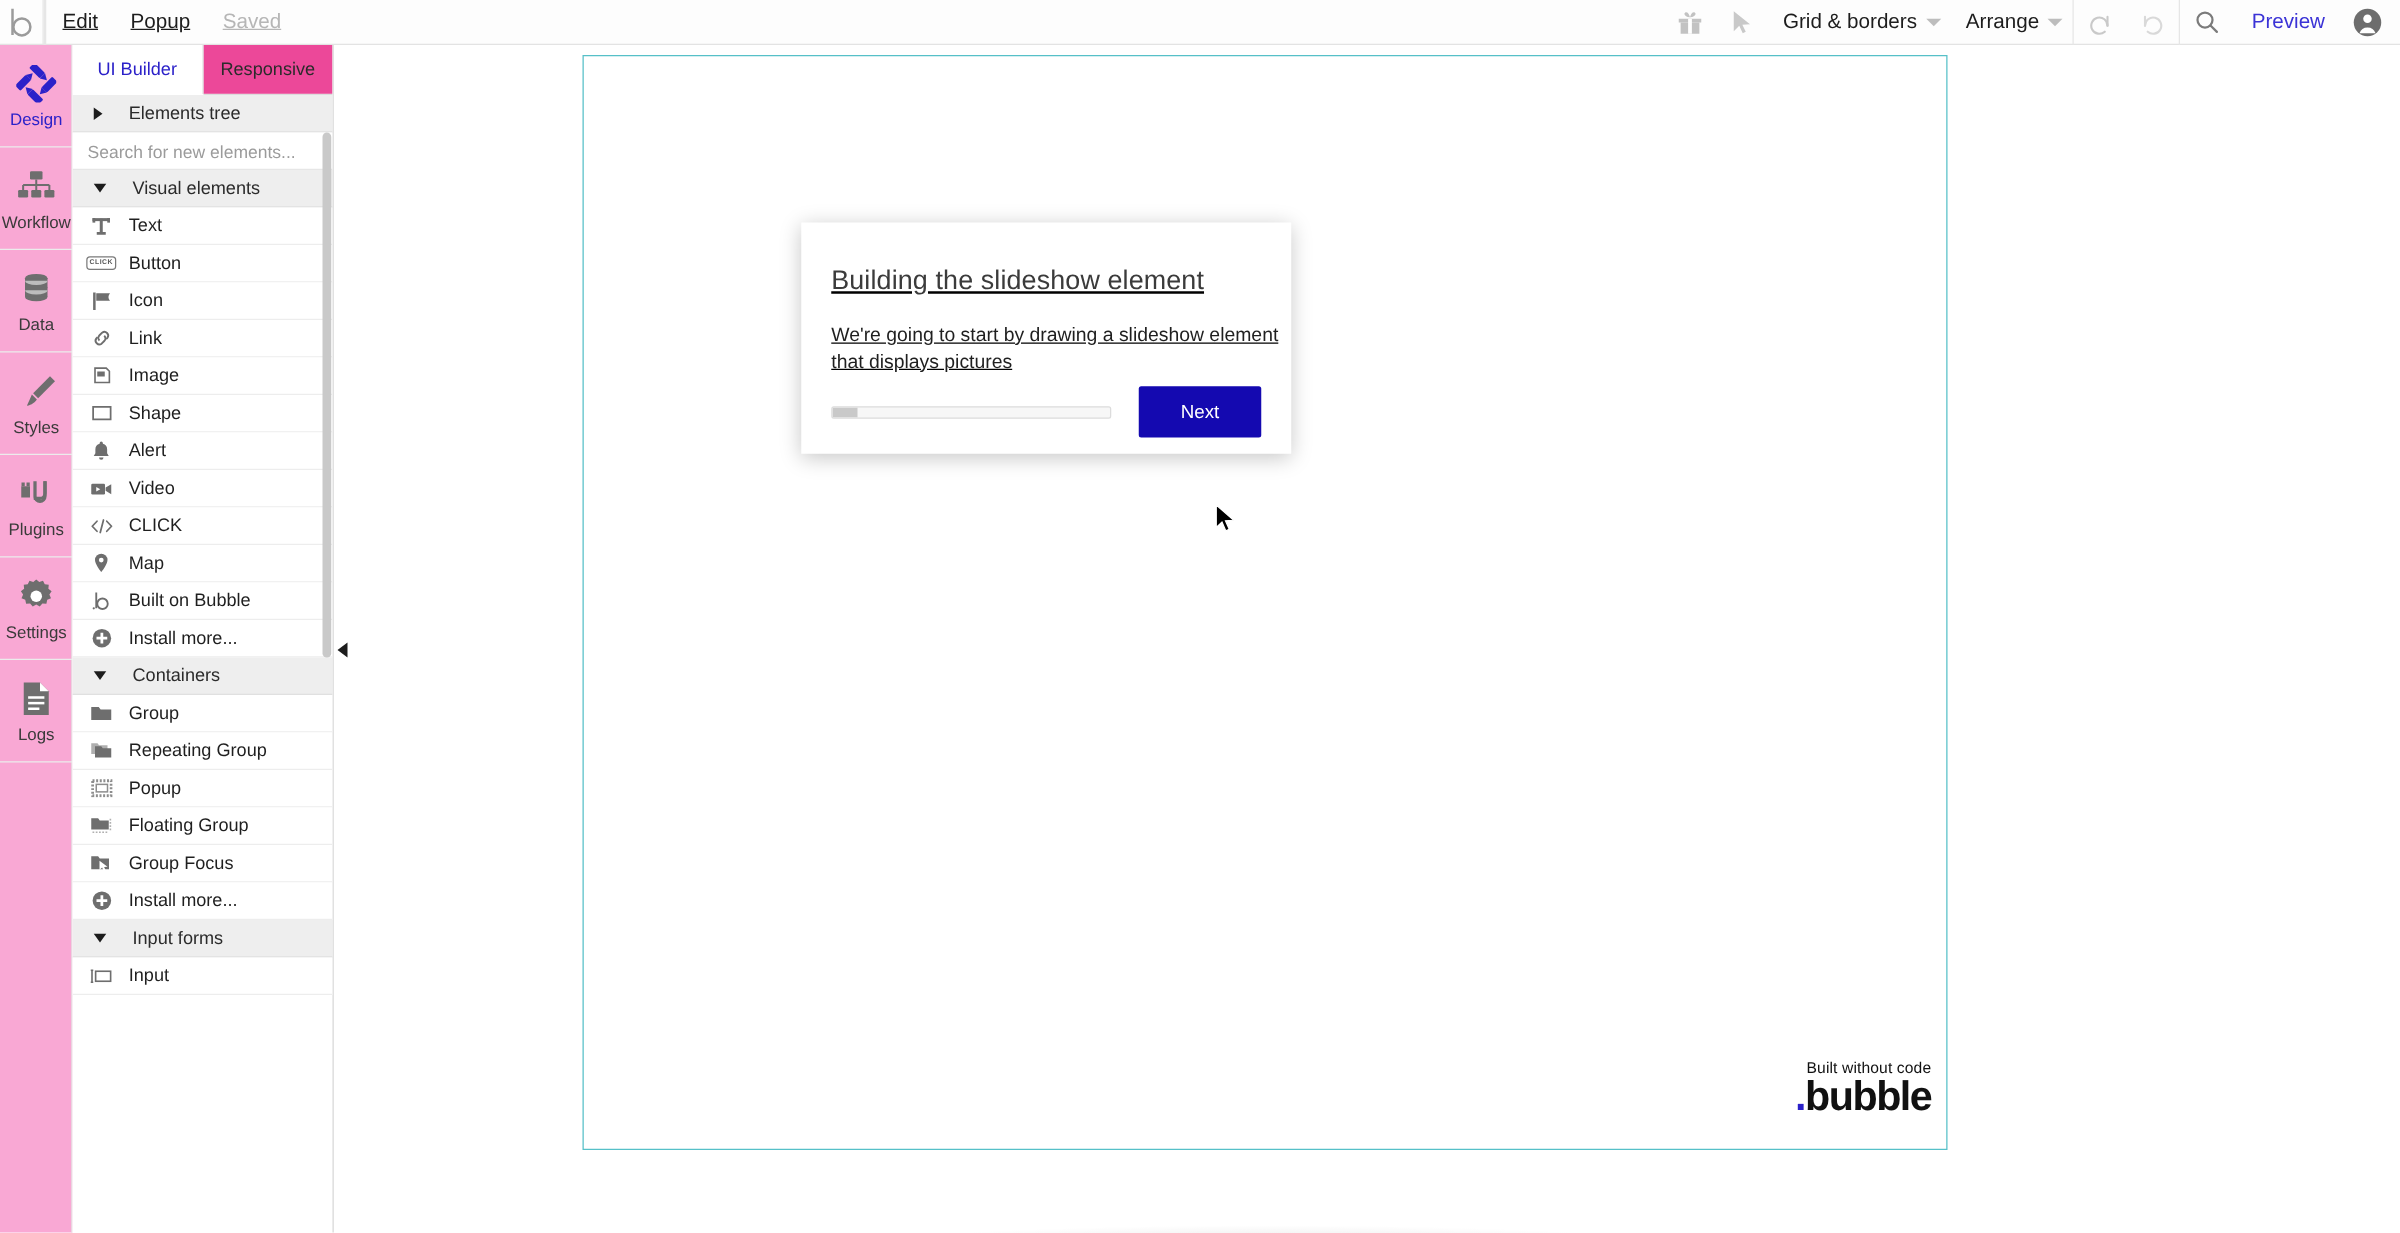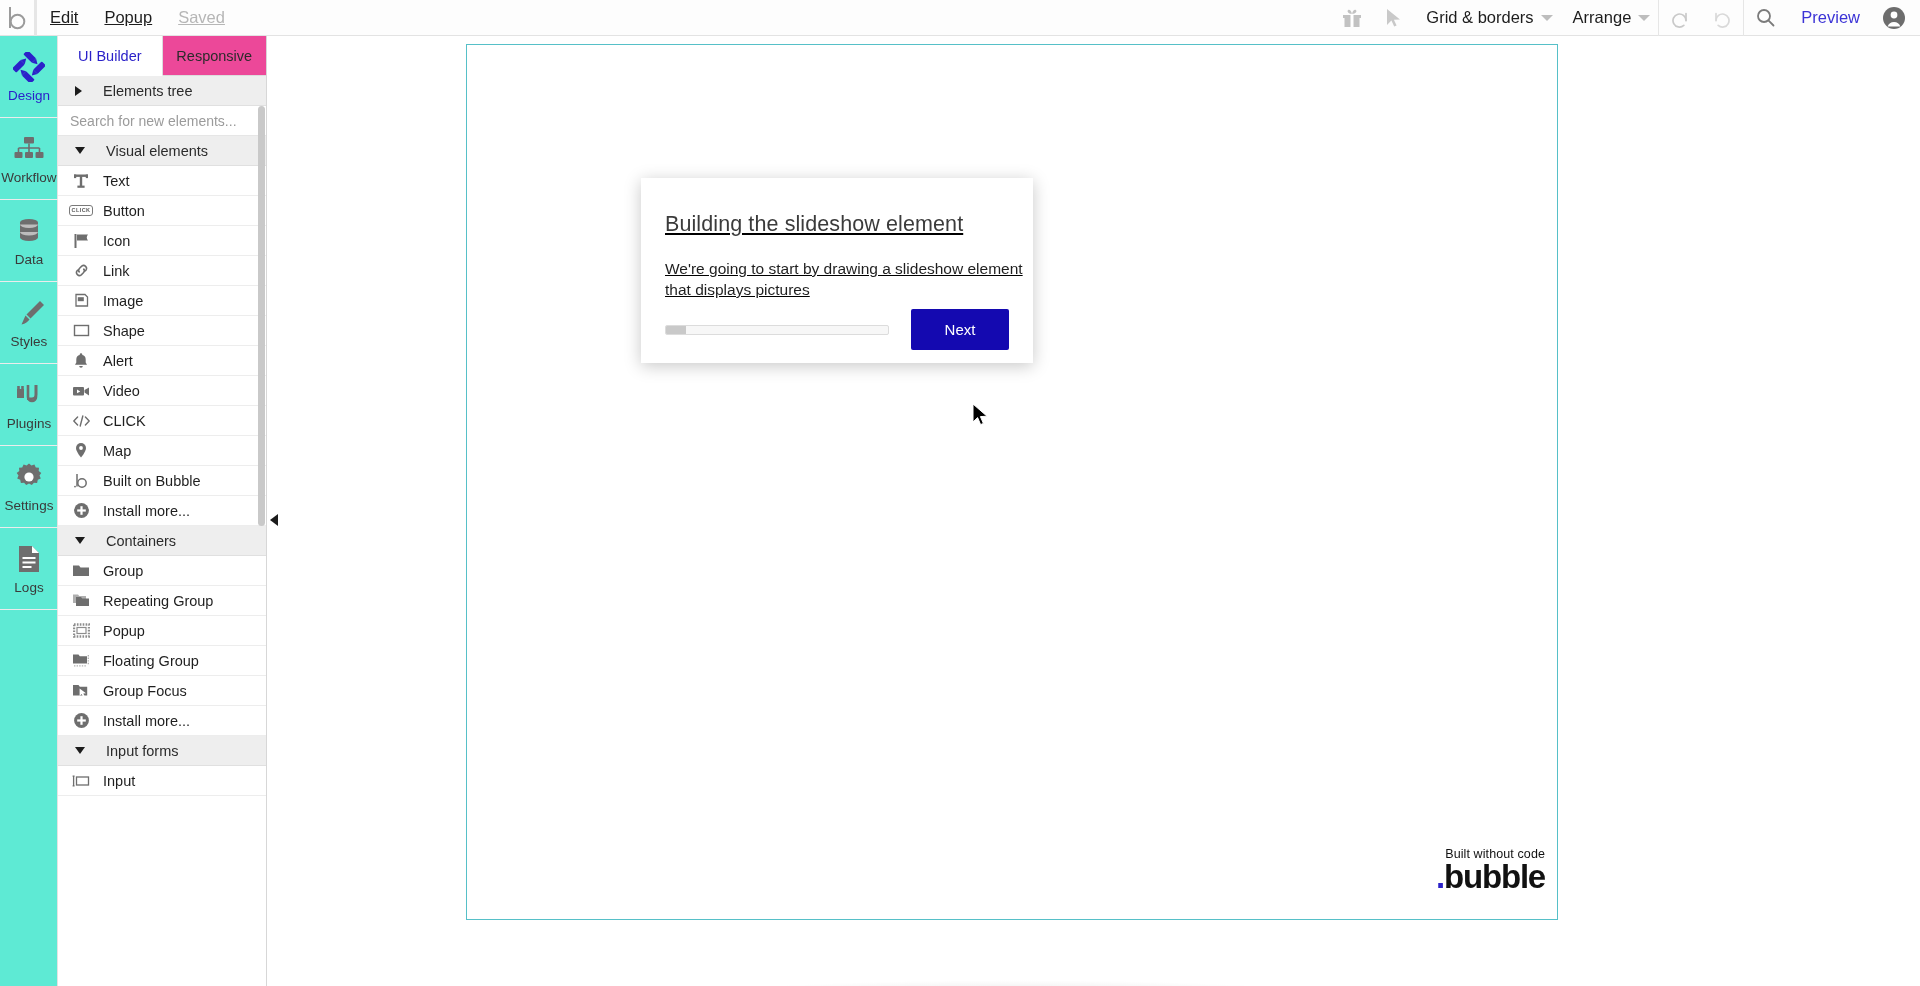--- a/index.html
+++ b/index.html
@@ -70,21 +70,21 @@
   }
   .tb-avatar {
     height: 36px; display: flex; align-items: center; padding: 0 14px 0 8px;
     color: #6d6d6d; cursor: pointer;
   }
 
   
   .rail {
     position: absolute; top: 36px; left: 0;
     width: 58px; height: 950px;
-    background: #5eead4;
+    background: #f9a8d4;
     border-right: 1px solid #e3e3e3;
   }
   .rail-item {
     width: 58px; height: 82px;
     display: flex; flex-direction: column;
     align-items: center; justify-content: center;
     gap: 5px;
     border-bottom: 1px solid #ececec;
     cursor: pointer;
     color: #6b6b6b;

